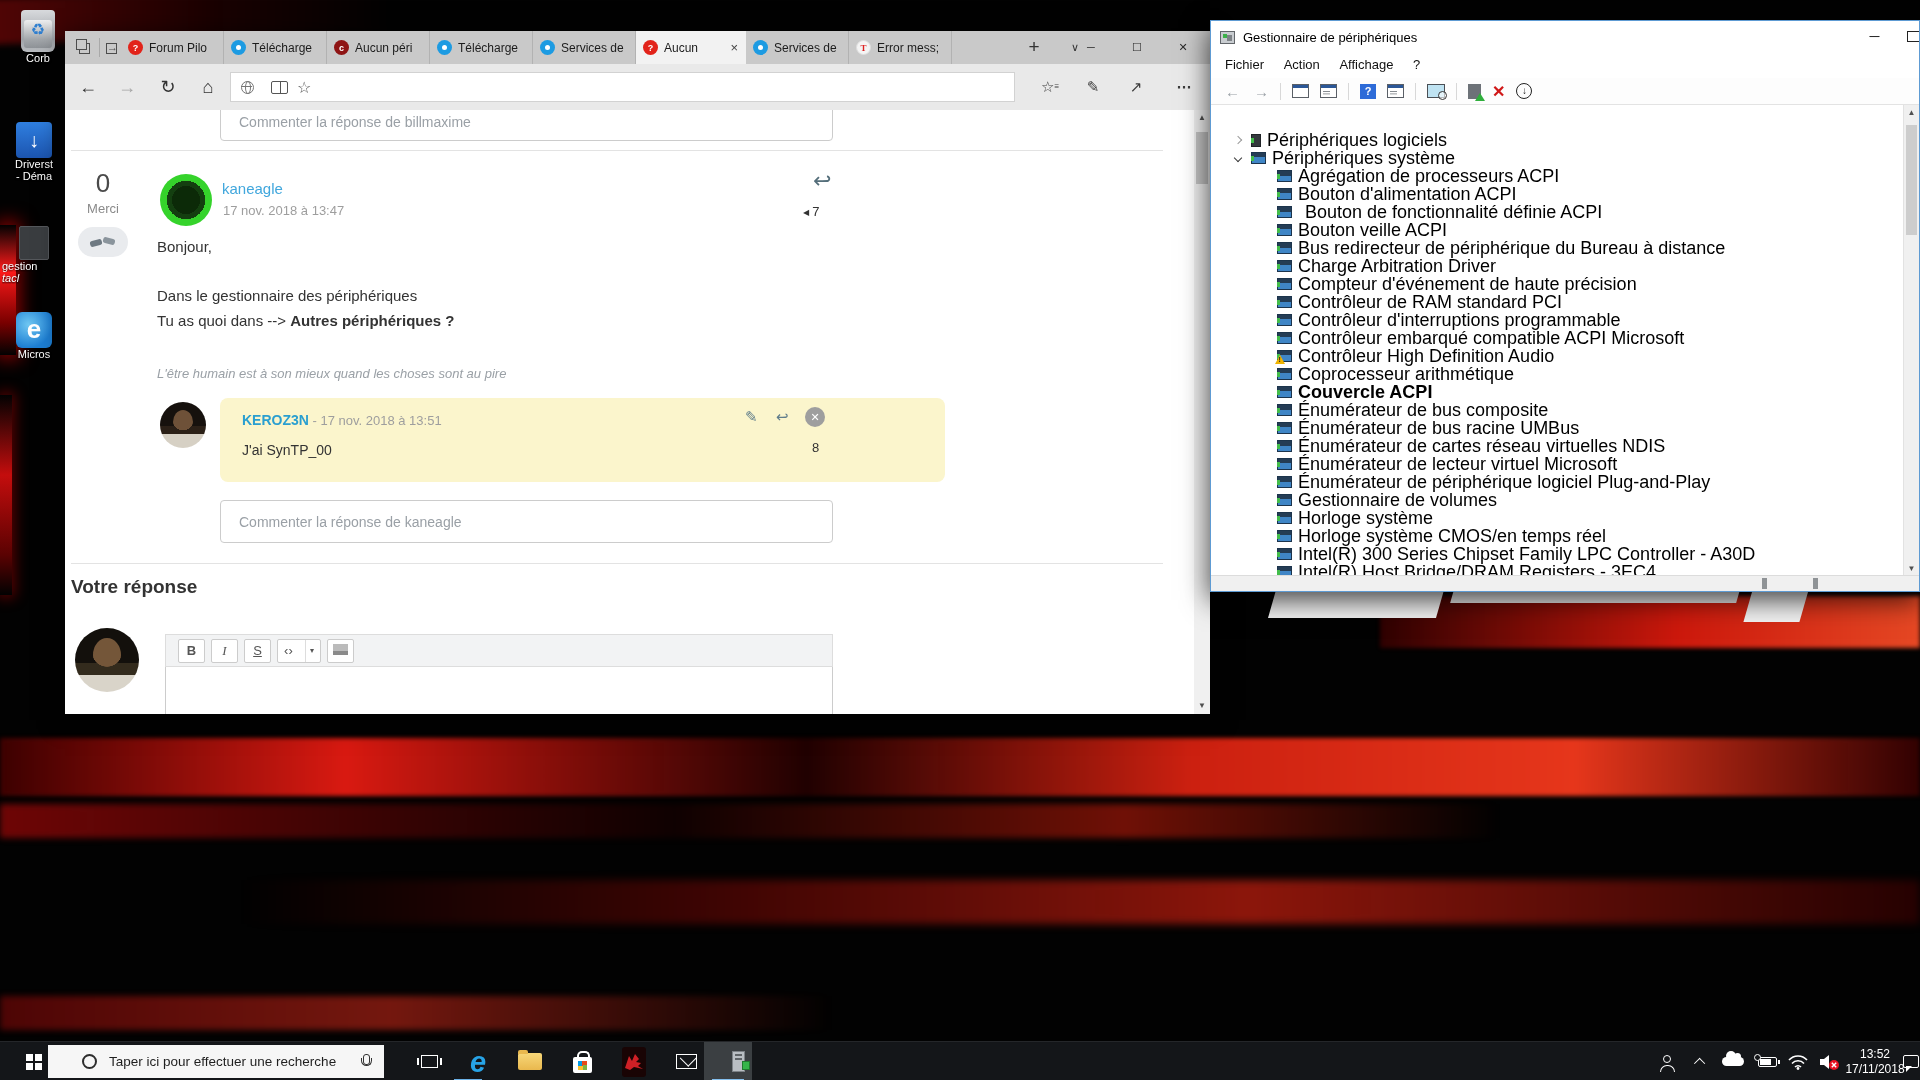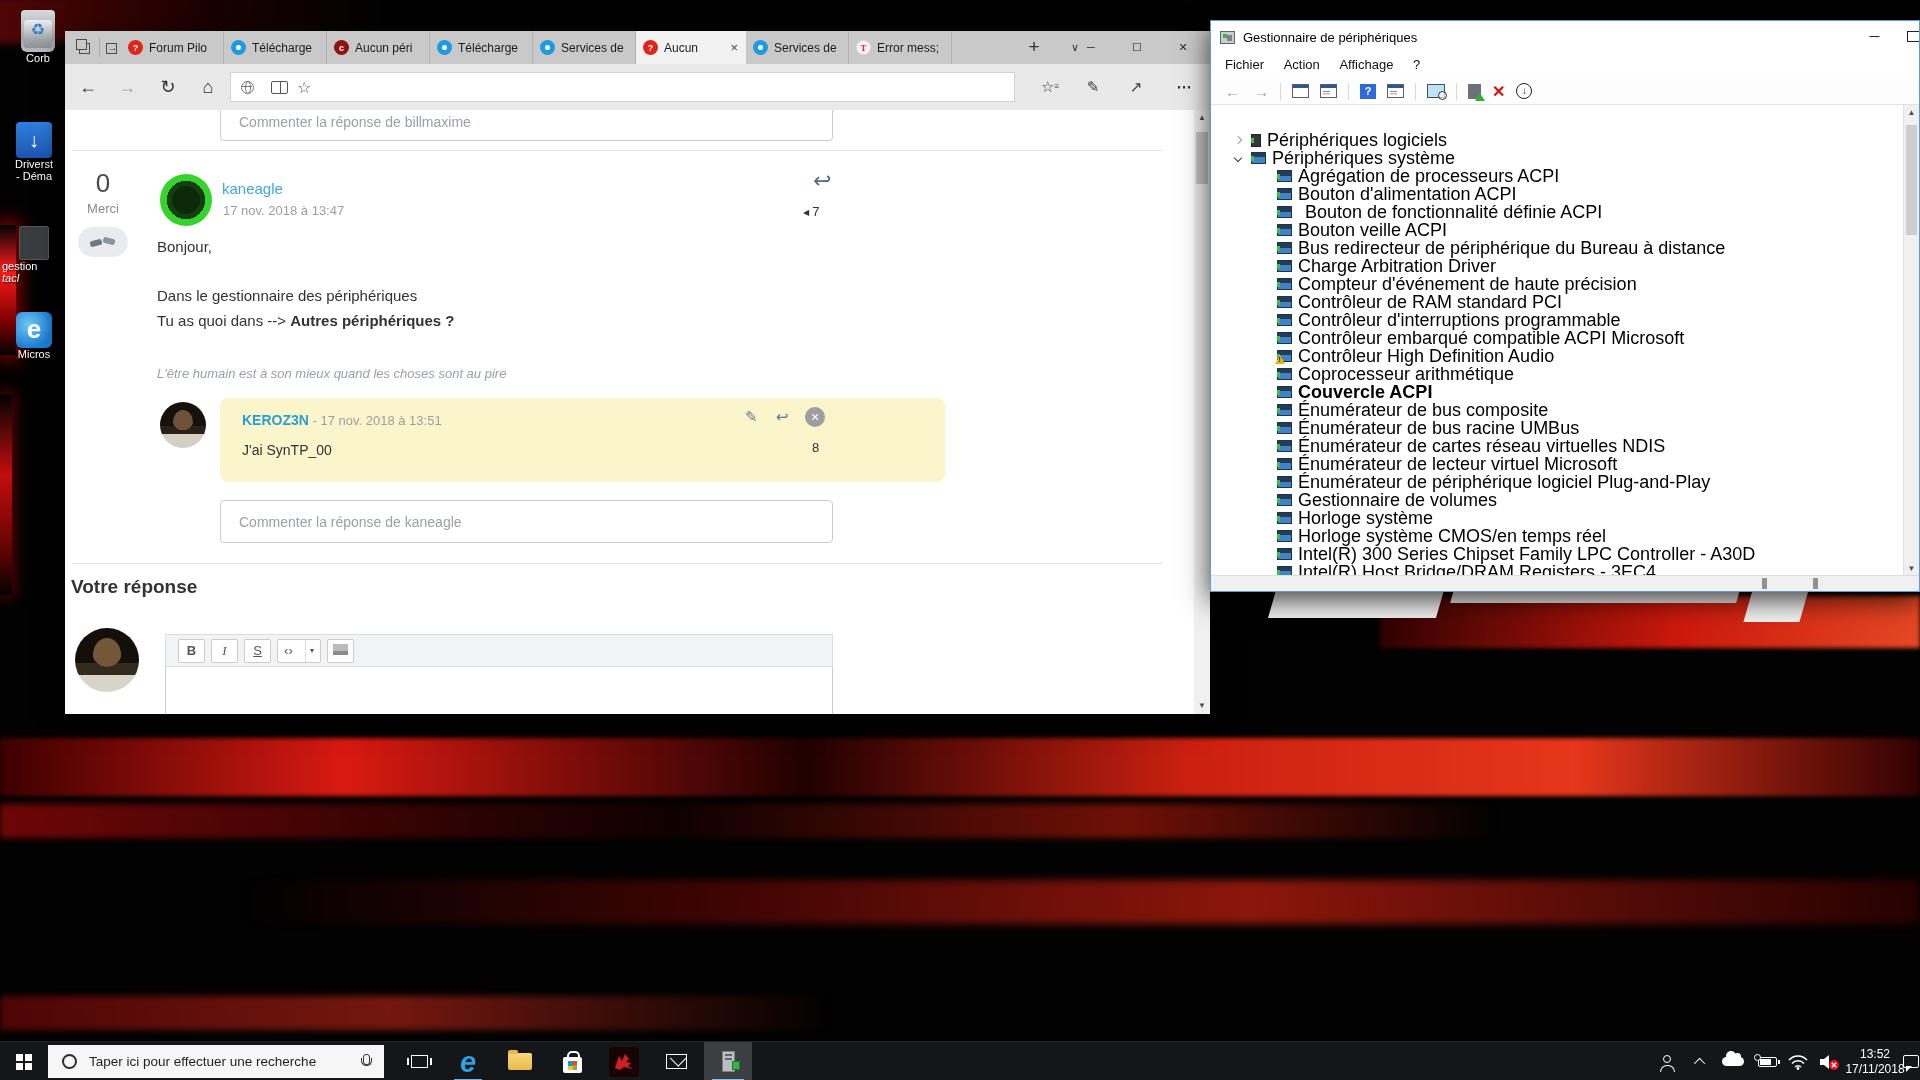--- a/index.html
+++ b/index.html
@@ -187,21 +187,21 @@
          border-left:5px solid transparent; border-right:5px solid transparent; border-bottom:9px solid #f0b400; }
   .warnb:after { content:"!"; position:absolute; left:-1.5px; top:1px; font-size:7px; font-weight:bold; color:#222; }
   #dm-hscroll { position:absolute; left:0; bottom:0; width:100%; height:16px; background:#f0f0f0; border-top:1px solid #dcdcdc; }
   .hmark { position:absolute; top:2px; width:5px; height:11px; background:#8f9396; }
   #dm-vscroll { position:absolute; right:0; top:84px; width:16px; height:472px; background:#f0f0f0; border-left:1px solid #e2e2e2; }
   #dm-vthumb { position:absolute; left:2px; top:20px; width:11px; height:110px; background:#cdcdcd; }
   #dm-vscroll .arr { position:absolute; left:0; width:15px; height:16px; font-size:8px; color:#505050; text-align:center; line-height:16px; }
 
   
   #taskbar { position:absolute; left:0; top:1041px; width:1920px; height:39px; background:#141619; border-top:1px solid rgba(255,255,255,.07); }
-  .tb { position:absolute; top:0; height:39px; display:flex; align-items:center; justify-content:center; }
+  .tb { position:absolute; top:0; height:39px; display:flex; align-items:center; justify-content:center;padding-left:20px; }
   #start { left:0; width:48px; }
   .winlogo { width:16px; height:16px; display:grid; grid-template-columns:7px 7px; grid-template-rows:7px 7px; gap:2px; }
   .winlogo i { background:#fff; }
   #search { left:48px; width:336px; top:3px; height:33px; background:#f6f6f6; display:flex; align-items:center; }
   .cort { width:15px; height:15px; border:2.5px solid #2d2d2d; border-radius:50%; margin:0 12px 0 14px; }
   #search .ph { font-size:13.5px; color:#1f1f1f; flex:1; }
   .mic { width:10px; height:15px; margin-right:14px; position:relative; }
   .mic:before { content:""; position:absolute; left:3px; top:0; width:5px; height:9px; border:1.2px solid #333; border-radius:3px; }
   .mic:after { content:""; position:absolute; left:0.5px; top:4px; width:9px; height:7px; border:1.2px solid #333; border-top:none; border-radius:0 0 6px 6px; }
   #taskview { left:398px; width:42px; }

